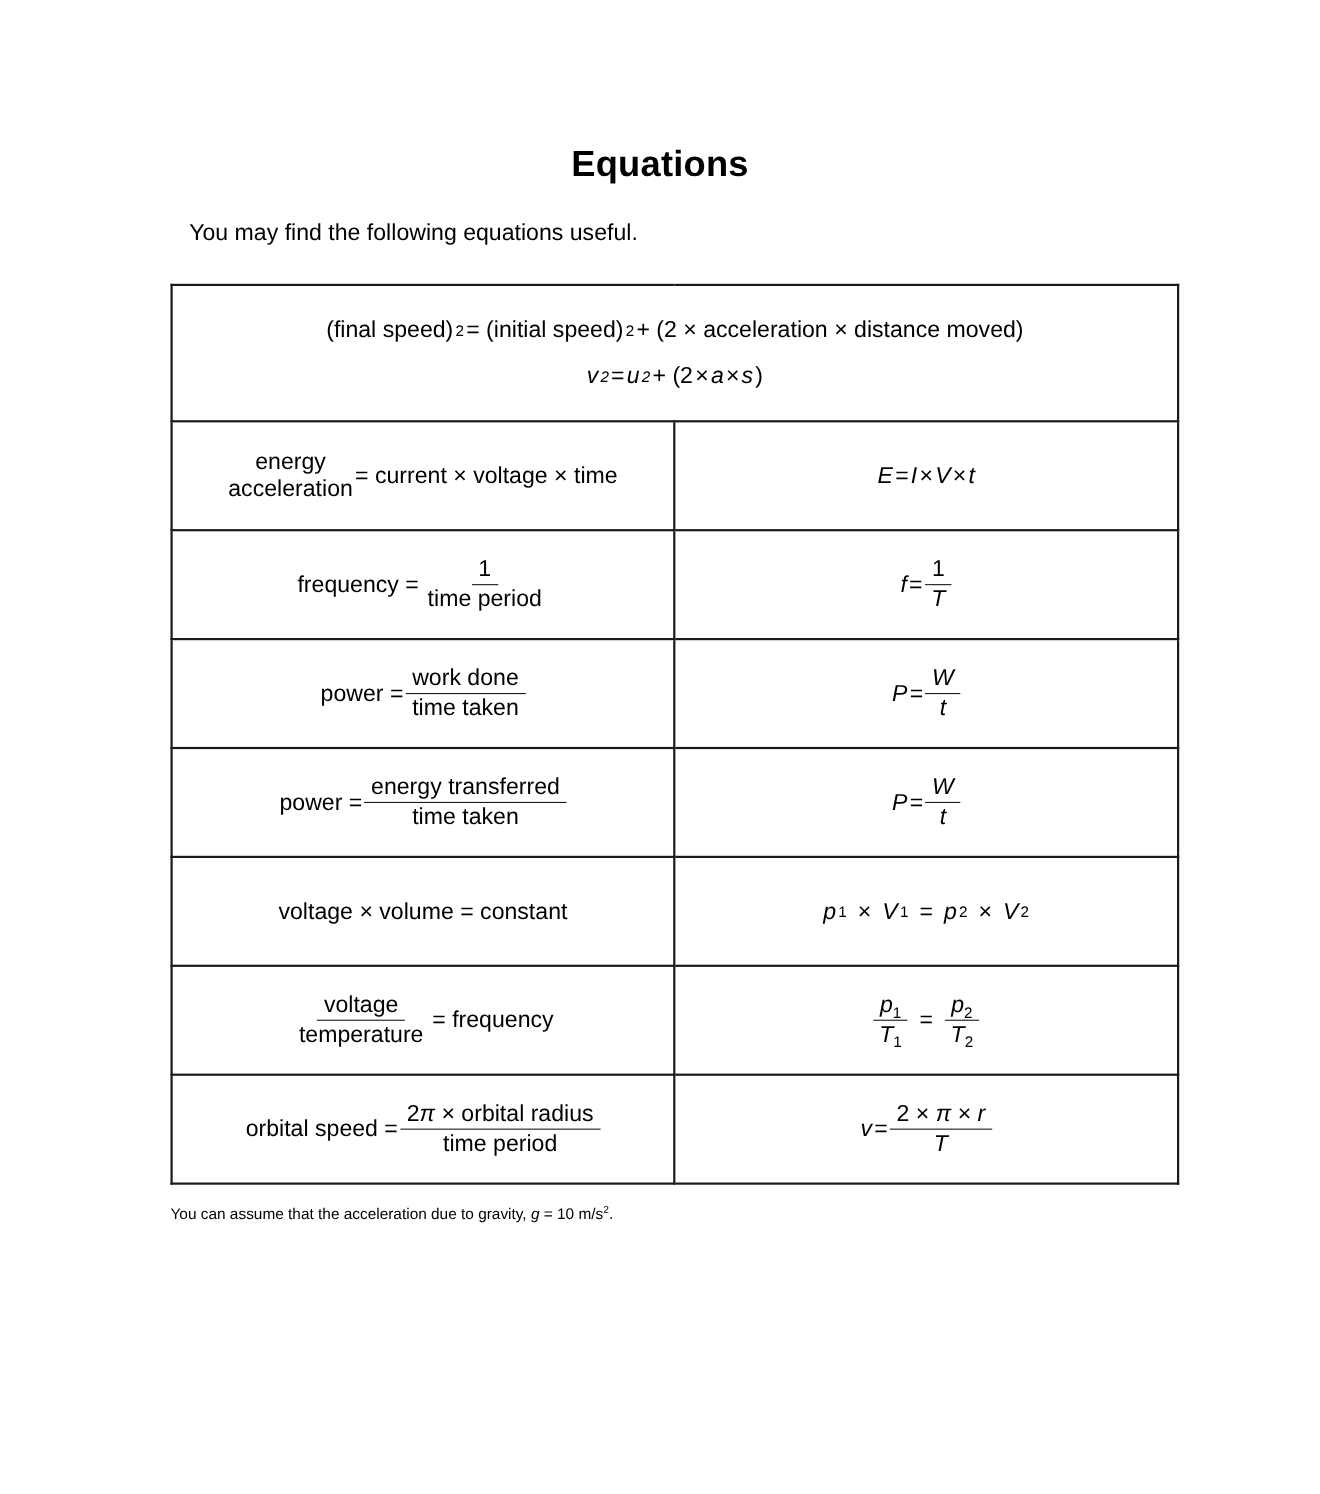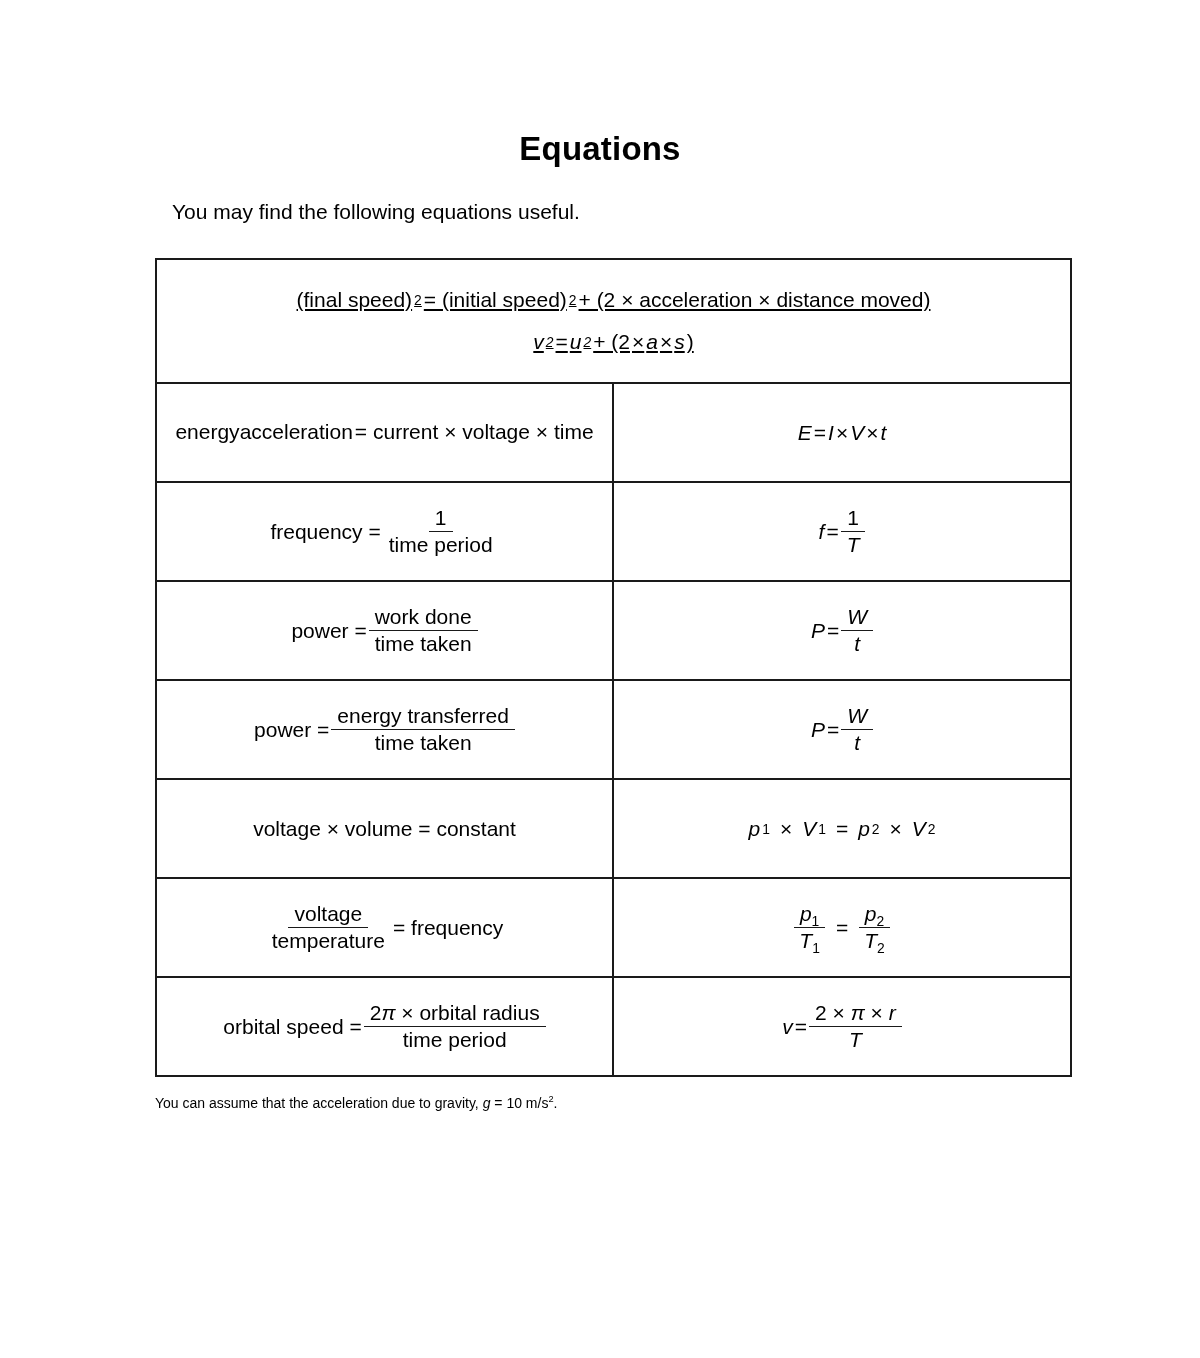--- a/index.html
+++ b/index.html
@@ -71,21 +71,20 @@
     box-sizing: border-box;
   }
 
   .header-lines {
     display: flex;
     flex-direction: column;
     align-items: center;
     justify-content: center;
     gap: 16px;
     line-height: 1.25;
-    text-decoration: underline;
   }
 
   
   .it { font-style: italic; }
   .sup { font-size: 0.66em; vertical-align: super; line-height: 0; }
   .sub { font-size: 0.66em; vertical-align: sub; line-height: 0; }
   .times { font-style: normal; }
 
   
   .frac {
@@ -103,21 +102,21 @@
     white-space: nowrap;
   }
   .frac .den {
     padding: 1px 6px 0 6px;
     white-space: nowrap;
   }
 
   
   .stack {
     display: inline-flex;
-    flex-direction: row;
+    flex-direction: column;
     vertical-align: middle;
     line-height: 1.15;
     margin-right: 4px;
   }
 
   .eqline {
     display: inline-flex;
     align-items: center;
     white-space: nowrap;
   }

